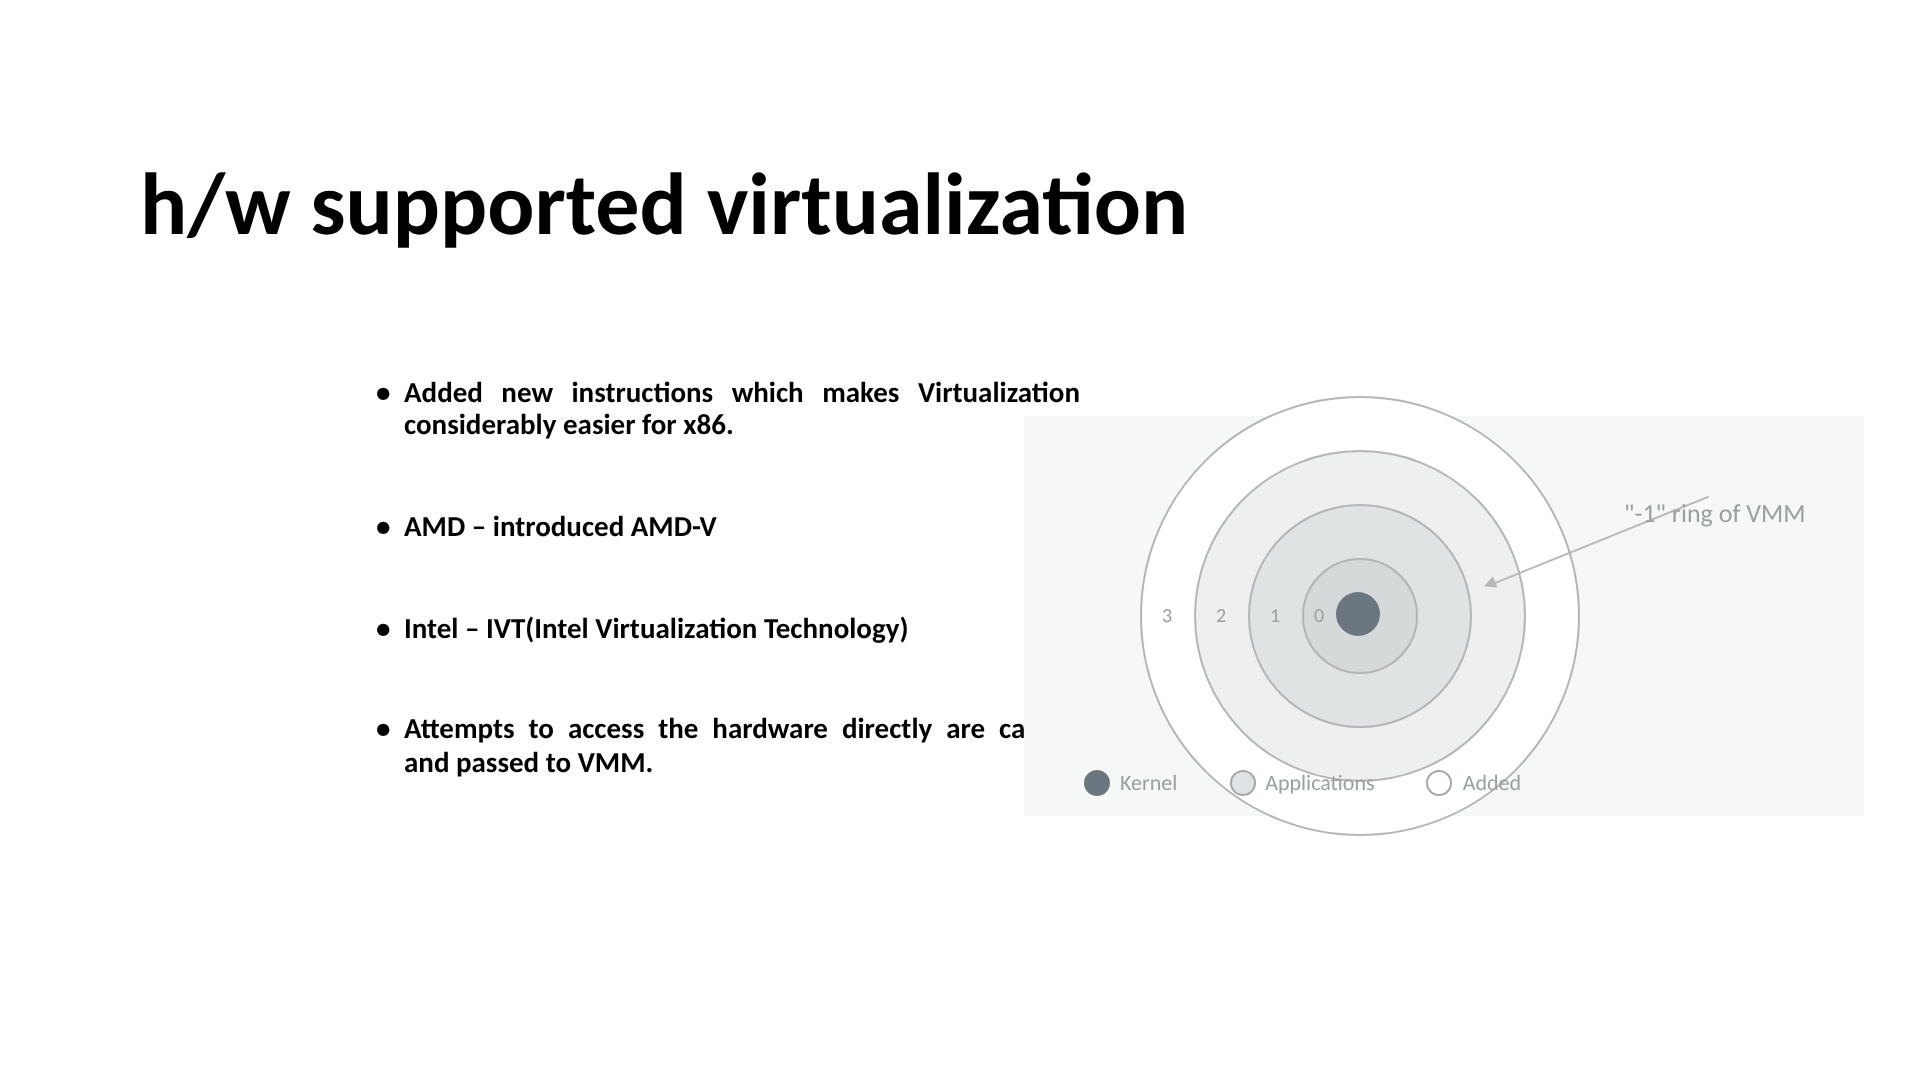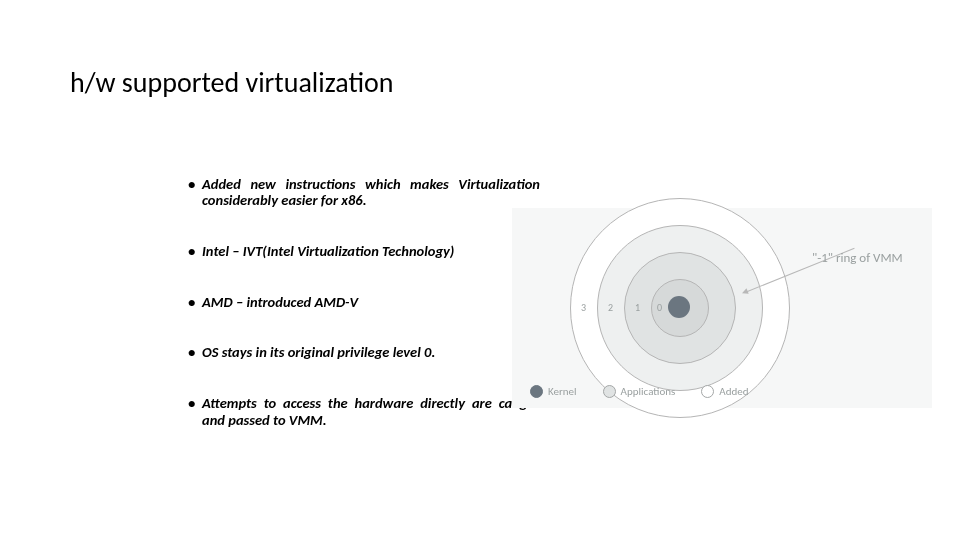--- a/index.html
+++ b/index.html
@@ -8,33 +8,32 @@
     height:540px;
     background:#fff;
     font-family:"Calibri","Segoe UI",sans-serif;
     color:#000;
     overflow:hidden;
     position:relative;
   }
   .title{
     position:absolute;
     left:70px;
-    top:65px;
-    font-size:28px;
-    font-weight:400;
+    top:75px;
+    font-size:44px;
+    font-weight:700;
     letter-spacing:0;
   }
   .bullets{
     position:absolute;
     left:162px;
-    top:161px;
+    top:173px;
     width:338px;
     font-size:14.5px;
     line-height:1.15;
-    font-style:italic;
   }
   .bullets li{
     list-style:none;
     position:relative;
     margin-bottom:34px;
     font-weight:700;
     text-align:justify;
   }
   .bullets li::before{
     content:"•";
@@ -82,44 +81,43 @@
   }
   .arrow::before{
     content:"";
     position:absolute;
     left:-6px;top:-3px;
     border:3px solid transparent;
     border-right:6px solid #b8b8b8;
   }
   .legend{
     position:absolute;
-    left:6px; bottom:10px;
+    left:18px; bottom:10px;
     font-size:11px;
     color:#9aa0a0;
     display:flex;
     gap:26px;
     align-items:flex-start;
     padding-left:12px;
   }
   .legend .sw{display:flex;align-items:center;gap:5px;}
   .legend .dot{width:11px;height:11px;border-radius:50%;border:1px solid #a4a7a7;}
   .legend .dot.k{background:#6b7680;border-color:#6b7680;}
   .legend .dot.a{background:#e0e3e3;}
   .legend .dot.u{background:#fff;}
 </style>
 </head>
 <body>
 
 <div class="title">h/w supported virtualization</div>
 
 <ul class="bullets">
   <li>Added new instructions which makes Virtualization considerably easier for x86.</li>
+  <li>AMD – introduced AMD-V</li>
   <li>Intel – IVT(Intel Virtualization Technology)</li>
-  <li>AMD – introduced AMD-V</li>
-  <li>OS stays in its original privilege level 0.</li>
   <li>Attempts to access the hardware directly are caught and passed to VMM.</li>
 </ul>
 
 <div class="figure">
   <div class="rings">
     <div class="ring3"></div>
     <div class="ring2"></div>
     <div class="ring1"></div>
     <div class="ring0"></div>
     <div class="ring-core"></div>

